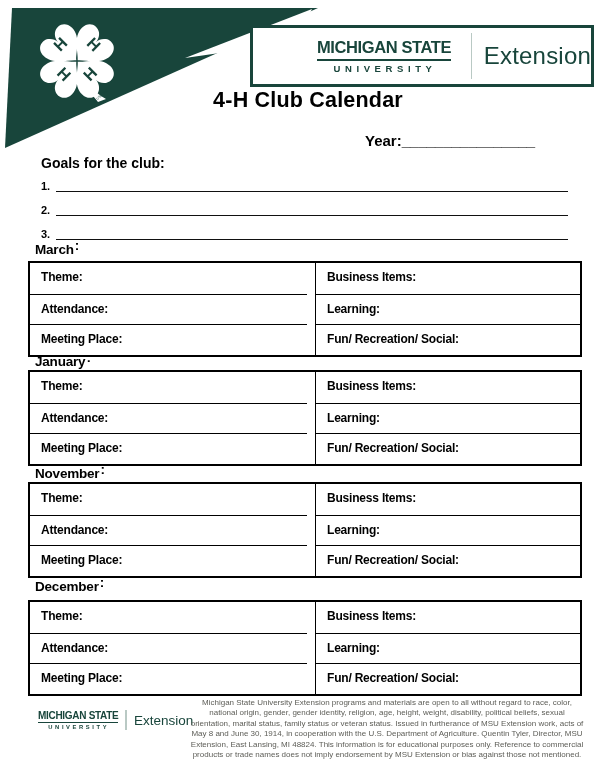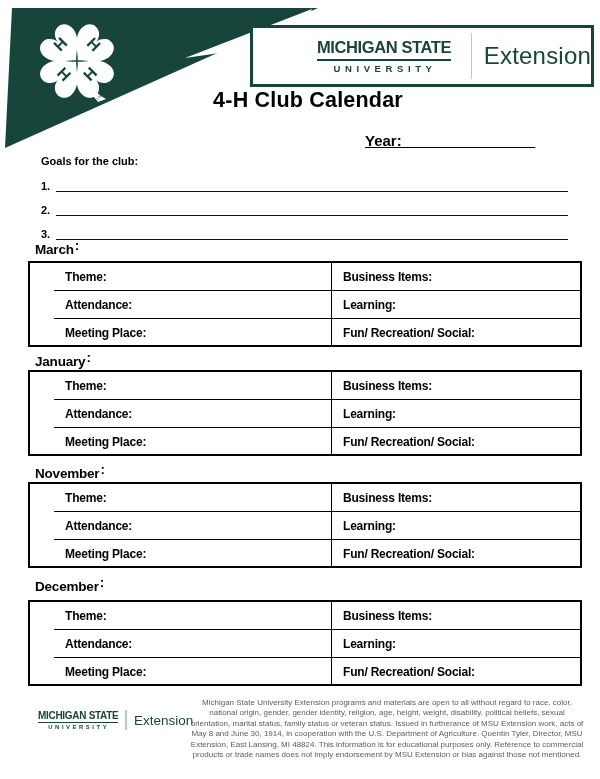--- a/index.html
+++ b/index.html
@@ -32,36 +32,36 @@
   }
   .logo-divider { width:2px; height:46px; background:#b9c9c4; margin-left:20px; }
   .ext-label { color:#18453B; font-size:24px; margin-left:12px; letter-spacing:0.2px; }
 
   
   .page-title {
     position:absolute; left:0; right:0; top:88px; text-align:center;
     font-size:21.5px; font-weight:bold; letter-spacing:0.2px; padding-left:16px;
   }
   .club-line { position:absolute; left:41px; top:132px; font-size:15px; font-weight:bold; white-space:nowrap; }
-  .year-part { position:absolute; left:365px; top:132px; font-size:15px; font-weight:bold; white-space:nowrap;text-decoration:underline; }
-  .goals-heading { position:absolute; left:41px; top:155px; font-size:11px; font-weight:bold;text-align:right; }
+  .year-part { position:absolute; left:365px; top:132px; font-size:15px; font-weight:bold; white-space:nowrap; }
+  .goals-heading { position:absolute; left:41px; top:155px; font-size:14px; font-weight:bold;text-align:right; }
   .goal-row { position:absolute; left:41px; width:527px; height:13px; display:flex; align-items:flex-end; }
   .goal-num { font-size:11px; font-weight:bold; line-height:11px; }
   .goal-line { flex:1; border-bottom:1.6px solid #111; margin-left:6px; height:13px; }
 
   
   .month-heading { position:absolute; left:35px; font-size:13.5px; font-weight:bold; letter-spacing:-0.2px; }
   .mcolon { position:relative; top:-4px; left:1px; }
   .month-table {
-    position:absolute; left:28px; width:554px; height:86px;
+    position:absolute; left:28px; width:554px; height:96px;
     border:2px solid #000; background:#fff;
-    display:grid; grid-template-columns:277px 1fr; grid-template-rows:1fr 1fr 1fr;padding-left:24px;
+    display:grid; grid-template-columns:277px 1fr; grid-template-rows:1fr 1fr 1fr;
   }
   .mt-cell { padding:7px 0 0 11px; font-size:12px; font-weight:bold; letter-spacing:-0.2px; }
-  .mt-cell.col-r { border-left:1.5px solid #000; }
+  .mt-cell.col-r { border-left:1.5px solid #000;margin-left:8px; }
   .mt-cell.row-n { border-top:1.2px solid #000; }
 
   
   .footer-logo { position:absolute; left:38px; top:710px; display:flex; align-items:center; }
   .fwm1 {
     display:block; color:#18453B; font-weight:bold; font-size:10px; letter-spacing:-0.3px;
     border-bottom:1.3px solid #18453B; padding-bottom:1px; white-space:nowrap;
   }
   .fwm2 { display:block; color:#18453B; font-weight:bold; font-size:5.8px; letter-spacing:2.6px; margin-top:1px; white-space:nowrap; text-indent:1px; }
   .f-divider { width:1.5px; height:20px; background:#b9c9c4; margin-left:7px; }

